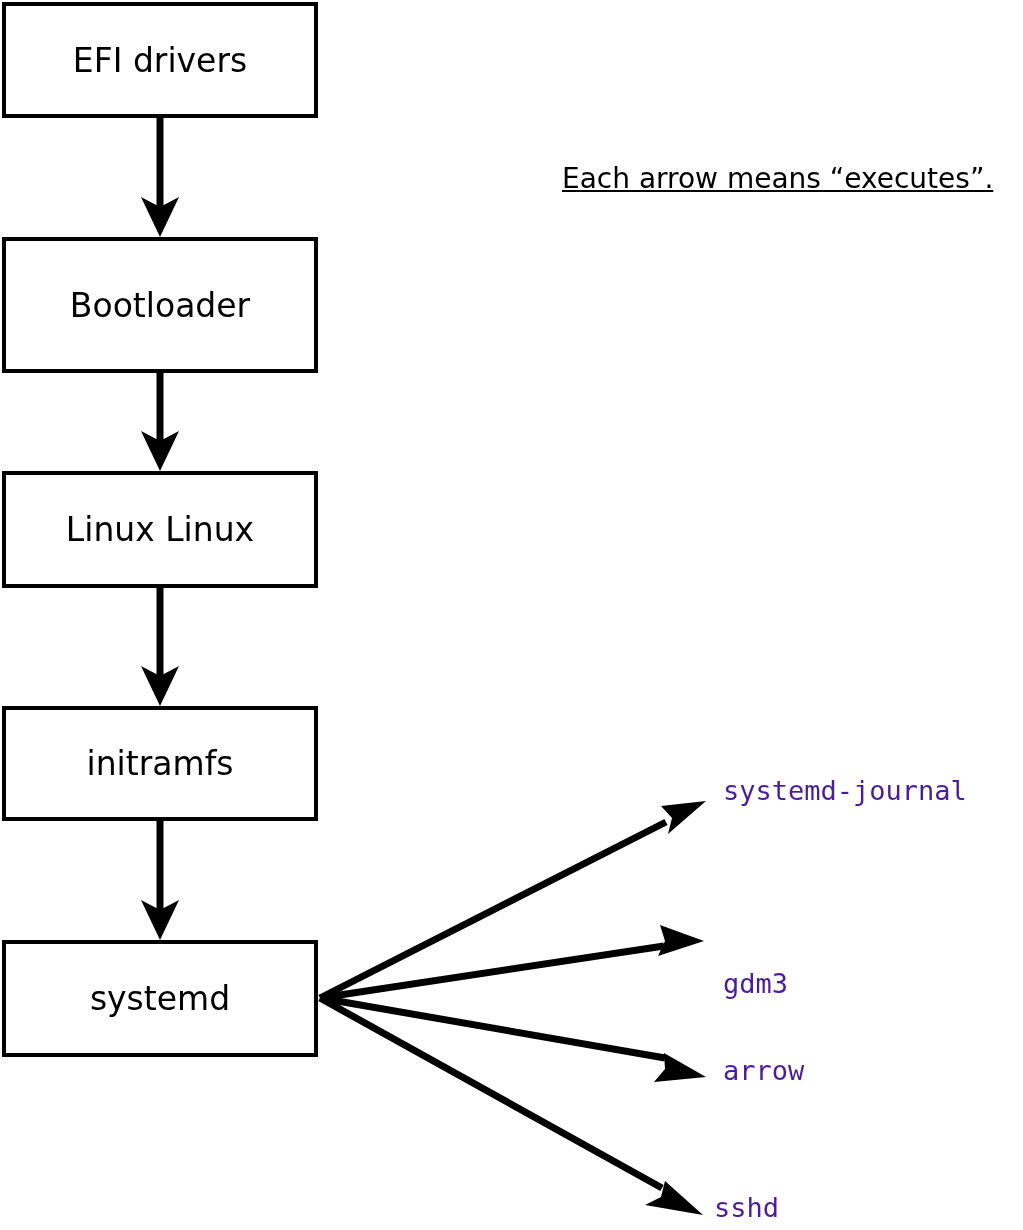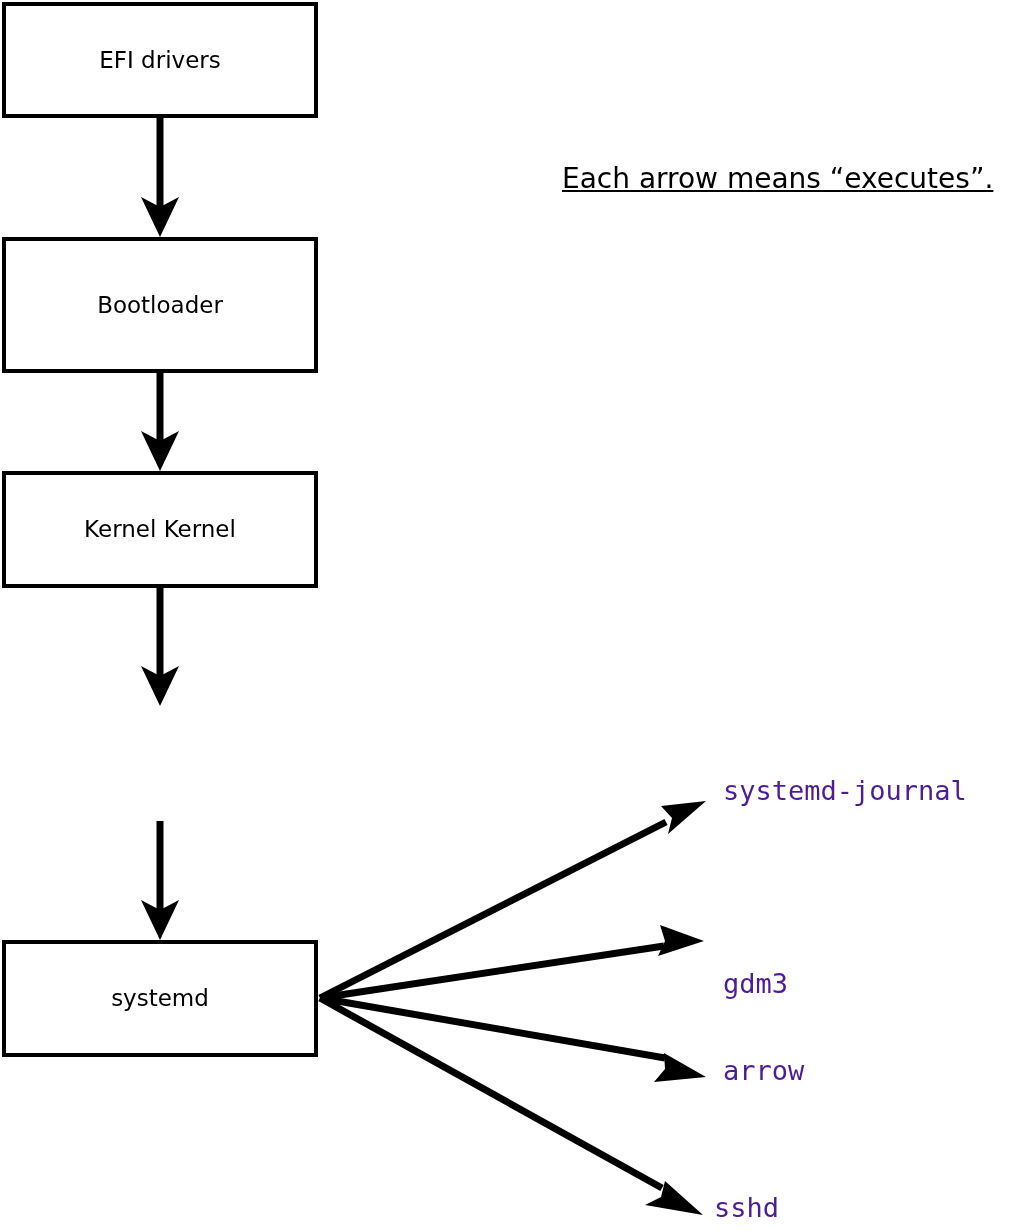--- a/index.html
+++ b/index.html
@@ -31,21 +31,21 @@
     position: absolute;
     box-sizing: border-box;
     border: 4px solid #000000;
     background: #ffffff;
     display: flex;
     align-items: center;
     justify-content: center;
   }
   .node-label {
     font-family: "DejaVu Sans", sans-serif;
-    font-size: 23px;
+    font-size: 33px;
     line-height: 1;
     color: #000000;
     white-space: nowrap;
   }
   .leaf-label {
     position: absolute;
     font-family: "DejaVu Sans Mono", monospace;
     font-size: 27px;
     line-height: 1;
     color: #4c1d95;
@@ -106,23 +106,26 @@
 
   <div class="node-box" style="left:2px; top:2px; width:316px; height:116px;">
     <span class="node-label">EFI drivers</span>
   </div>
 
   <div class="node-box" style="left:2px; top:237px; width:316px; height:136px;">
     <span class="node-label">Bootloader</span>
   </div>
 
   <div class="node-box" style="left:2px; top:471px; width:316px; height:117px;">
-    <span class="node-label">Kernel Kernel</span>
+    <span class="node-label">Linux Linux</span>
   </div>
 
+  <div class="node-box" style="left:2px; top:706px; width:316px; height:115px;">
+    <span class="node-label">initramfs</span>
+  </div>
 
   <div class="node-box" style="left:2px; top:940px; width:316px; height:117px;">
     <span class="node-label">systemd</span>
   </div>
 
   <div class="leaf-label" style="left:723px; top:777px;">systemd-journal</div>
 
   <div class="leaf-label" style="left:723px; top:970px;">gdm3</div>
 
   <div class="leaf-label" style="left:723px; top:1057px;">arrow</div>

